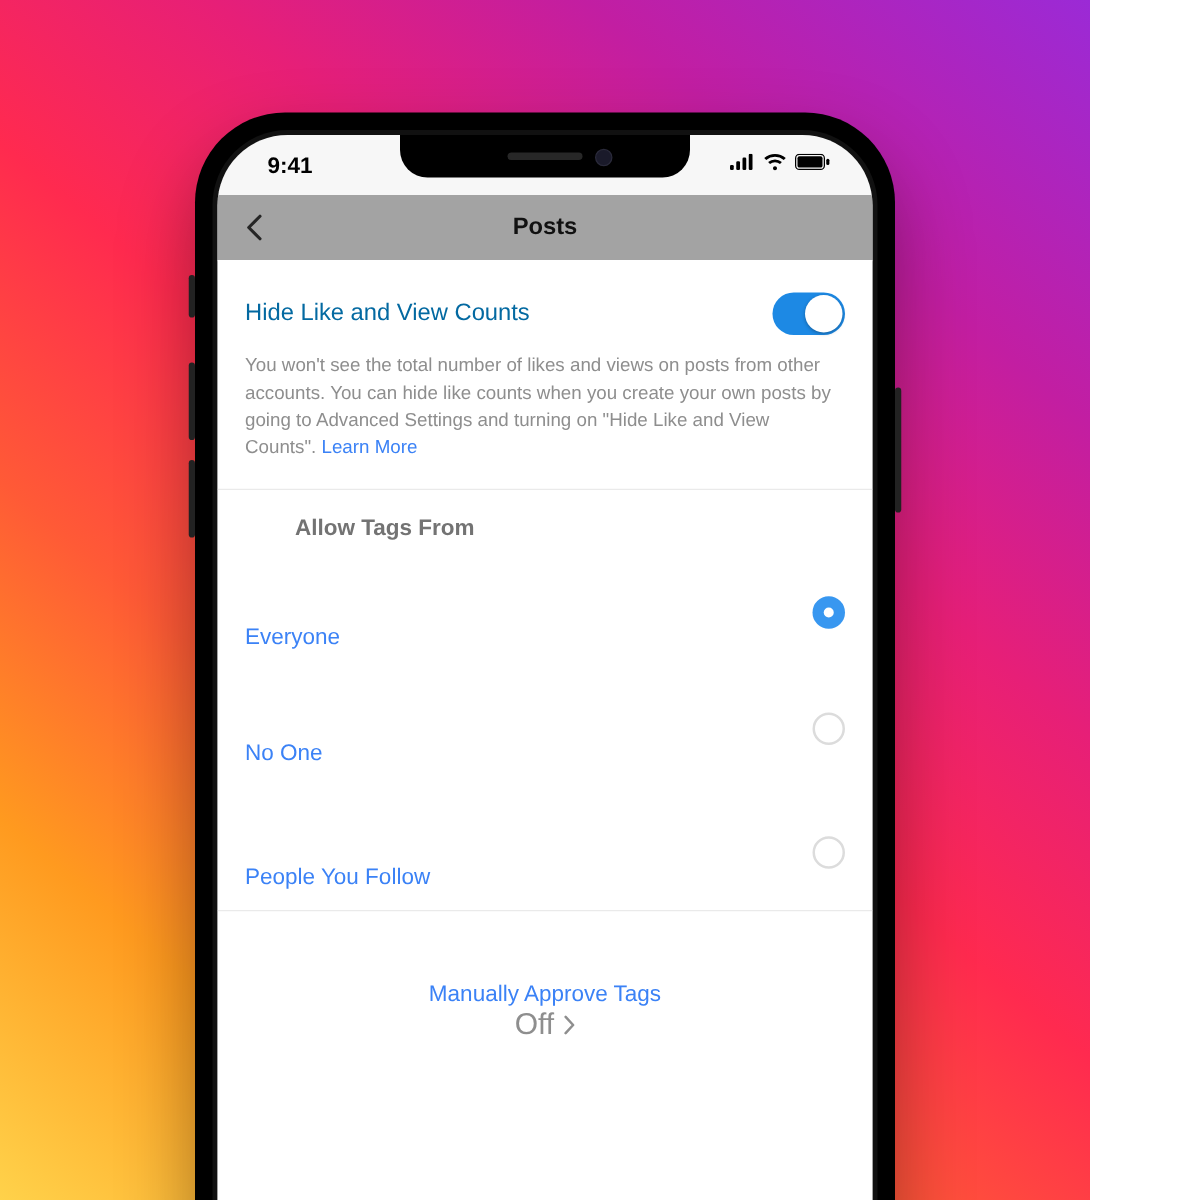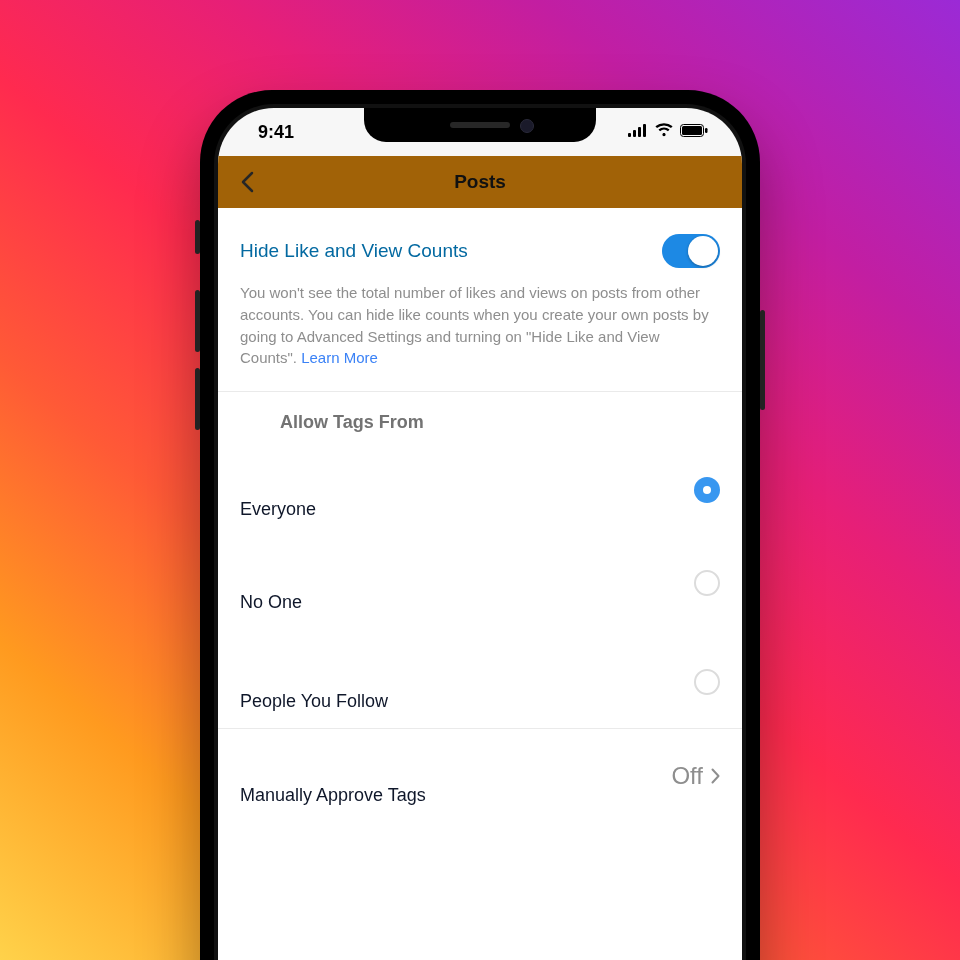--- a/index.html
+++ b/index.html
@@ -6,21 +6,21 @@
     margin: 0;
     padding: 0;
     width: 960px;
     height: 960px;
     overflow: hidden;
     font-family: -apple-system, "Helvetica Neue", Helvetica, Arial, sans-serif;
     -webkit-font-smoothing: antialiased;
   }
   
   .bg {
-    width: 960px;
+    width: 872px;
     height: 960px;
     background: linear-gradient(40deg,
       #ffd24a 0%,
       #ff9a1f 18%,
       #ff5a36 34%,
       #ff2a4f 50%,
       #e71f77 65%,
       #c21ea2 80%,
       #9b2ad6 100%);
     position: relative;
@@ -125,21 +125,21 @@
     gap: 6px;
     padding-right: 6px;
   }
 
   
   .nav-header {
     position: absolute;
     top: 48px;
     left: 0; right: 0;
     height: 52px;
-    background: #a16207;
+    background: #a3a3a3;
     border-bottom: 1px solid #ededed;
     display: flex;
     align-items: center;
     justify-content: center;
   }
   .nav-header .back {
     position: absolute;
     left: 14px;
     top: 50%;
     transform: translateY(-50%);
@@ -205,21 +205,21 @@
 
   .option-row {
     display: flex;
     align-items: center;
     justify-content: space-between;
     padding: 16px 22px;
     cursor: pointer;
   }
   .option-label {
     font-size: 18px;
-    color: #0f172a;
+    color: #3b82f6;
     margin-top: 40px;
   }
 
   
   .switch {
     position: relative;
     width: 58px;
     height: 34px;
     cursor: pointer;
   }
@@ -265,20 +265,21 @@
     border-radius: 50%;
   }
 
   
   .setting-row {
     display: flex;
     align-items: center;
     justify-content: space-between;
     padding: 16px 22px 8px 22px;
     cursor: pointer;
+    flex-direction: column;
   }
   .setting-value {
     color: #8e8e8e;
     font-size: 24px;
     display: flex;
     align-items: center;
     gap: 8px;
   }
 </style>
 </head>

